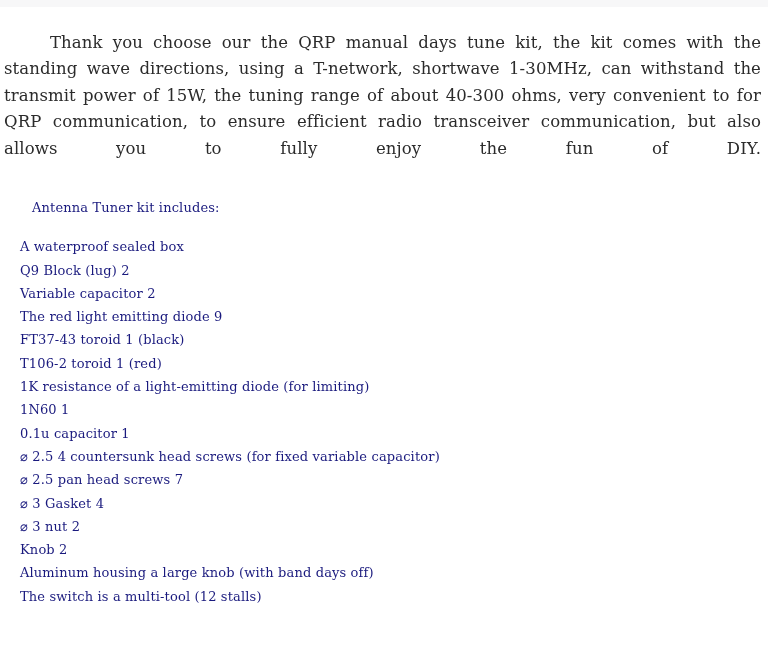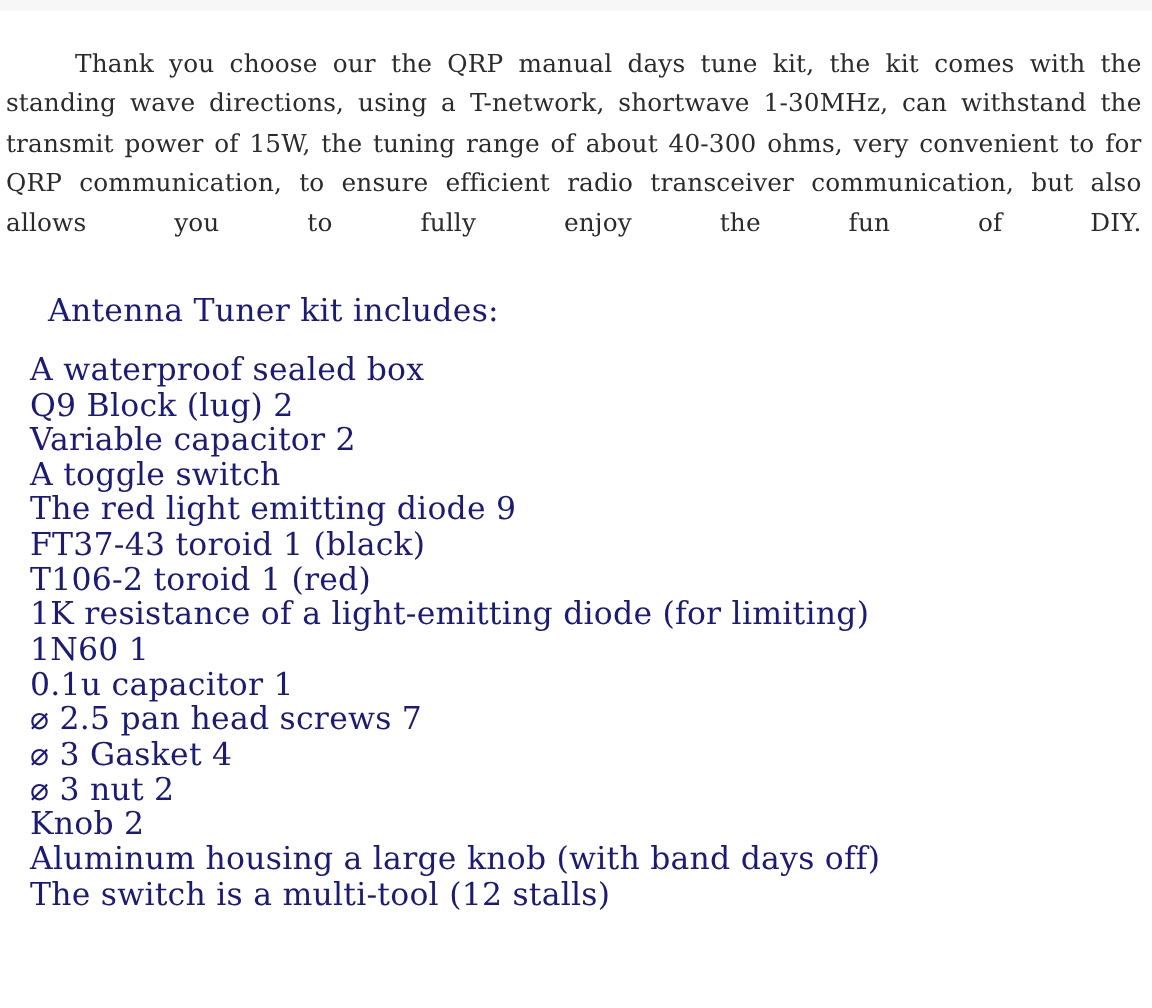--- a/index.html
+++ b/index.html
@@ -53,21 +53,21 @@
     display: inline-block;
     width: 100%;
   }
   .kit-block {
     position: absolute;
     top: 196px;
     left: 0px;
     width: 768px;
     color: #1a1a7e;
     font-family: "DejaVu Serif", "Liberation Serif", serif;
-    font-size: 21px;
+    font-size: 13px;
     line-height: 23.3px;
     letter-spacing: 0.15px;
   }
   .kit-heading {
     padding-left: 32px;
     white-space: pre;
   }
   .kit-list {
     list-style: none;
     margin: 16px;
@@ -86,27 +86,27 @@
   <div class="top-band"></div>
 
   <p class="intro">Thank you choose our the QRP manual days tune kit, the kit comes with the standing wave directions, using a T-network, shortwave 1-30MHz, can withstand the transmit power of 15W, the tuning range of about 40-300 ohms, very convenient to for QRP communication, to ensure efficient radio transceiver communication, but also allows you to fully enjoy the fun of DIY.</p>
 
   <div class="kit-block">
     <div class="kit-heading">Antenna Tuner kit includes:</div>
     <ul class="kit-list">
       <li>A waterproof sealed box</li>
       <li>Q9 Block (lug) 2</li>
       <li>Variable capacitor 2</li>
-      <li>A toggle switch</li>
       <li>The red light emitting diode 9</li>
       <li>FT37-43 toroid 1 (black)</li>
       <li>T106-2 toroid 1 (red)</li>
       <li>1K resistance of a light-emitting diode (for limiting)</li>
       <li>1N60 1</li>
       <li>0.1u capacitor 1</li>
+      <li>⌀ 2.5 4 countersunk head screws (for fixed variable capacitor)</li>
       <li>⌀ 2.5 pan head screws 7</li>
       <li>⌀ 3 Gasket 4</li>
       <li>⌀ 3 nut 2</li>
       <li>Knob 2</li>
       <li>Aluminum housing a large knob (with band days off)</li>
       <li>The switch is a multi-tool (12 stalls)</li>
     </ul>
   </div>
 
 </div>

